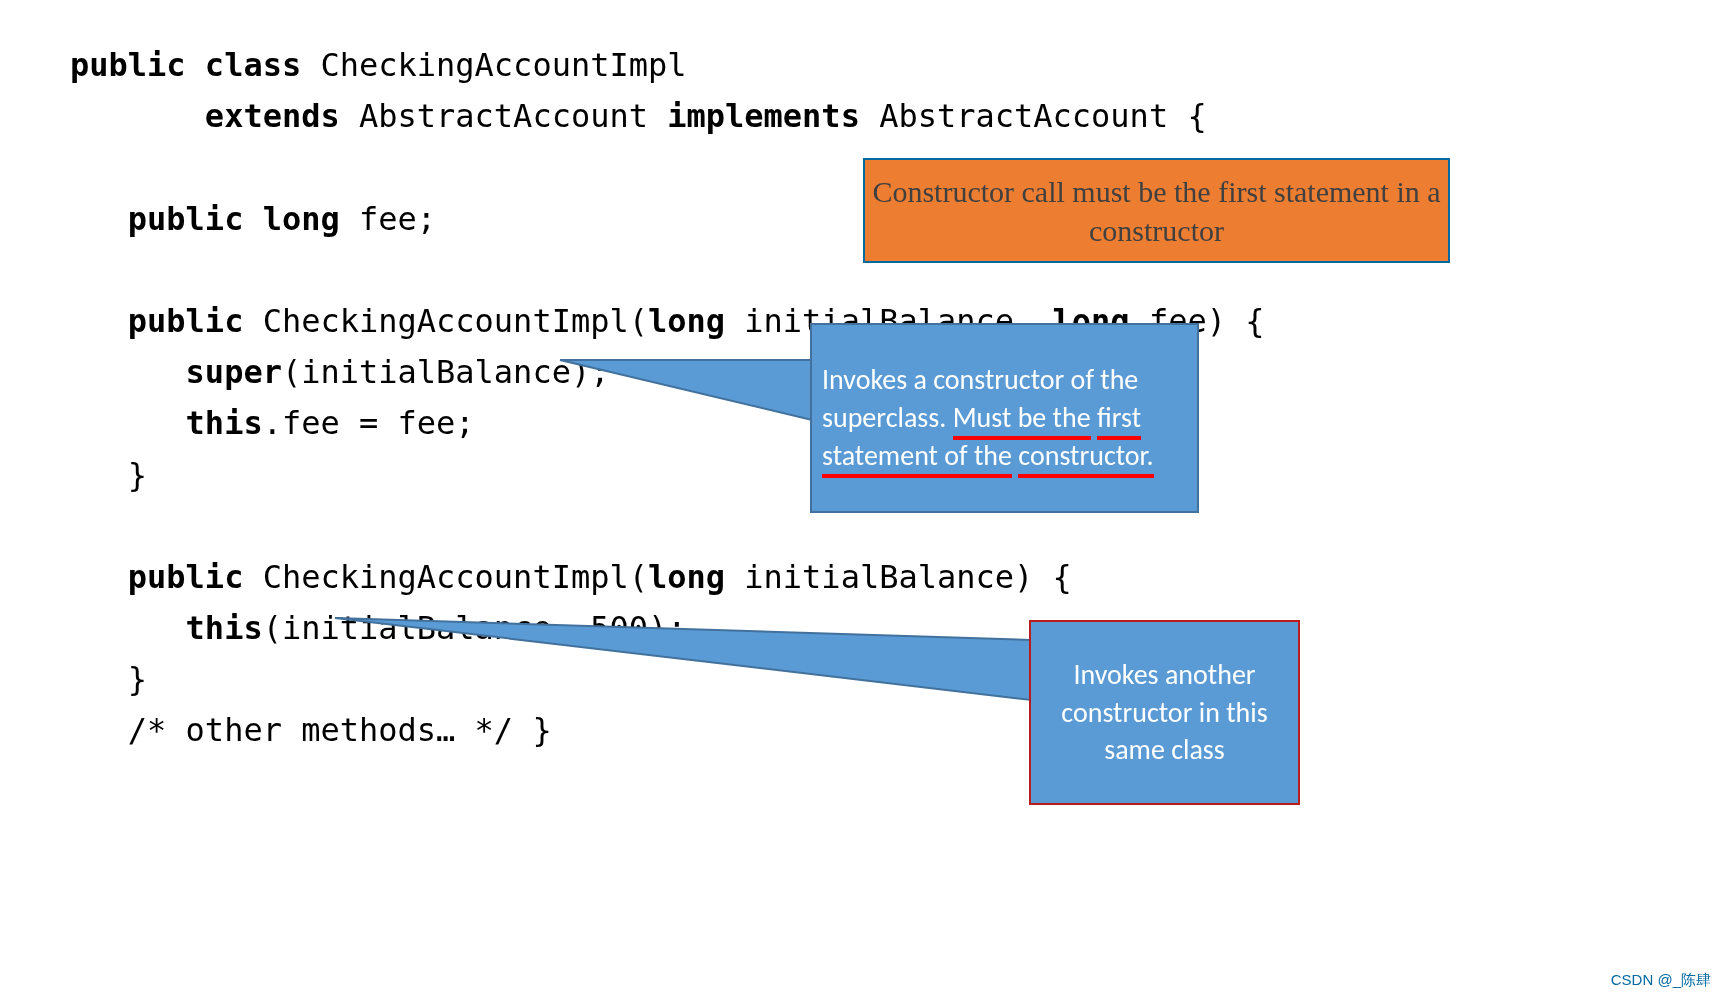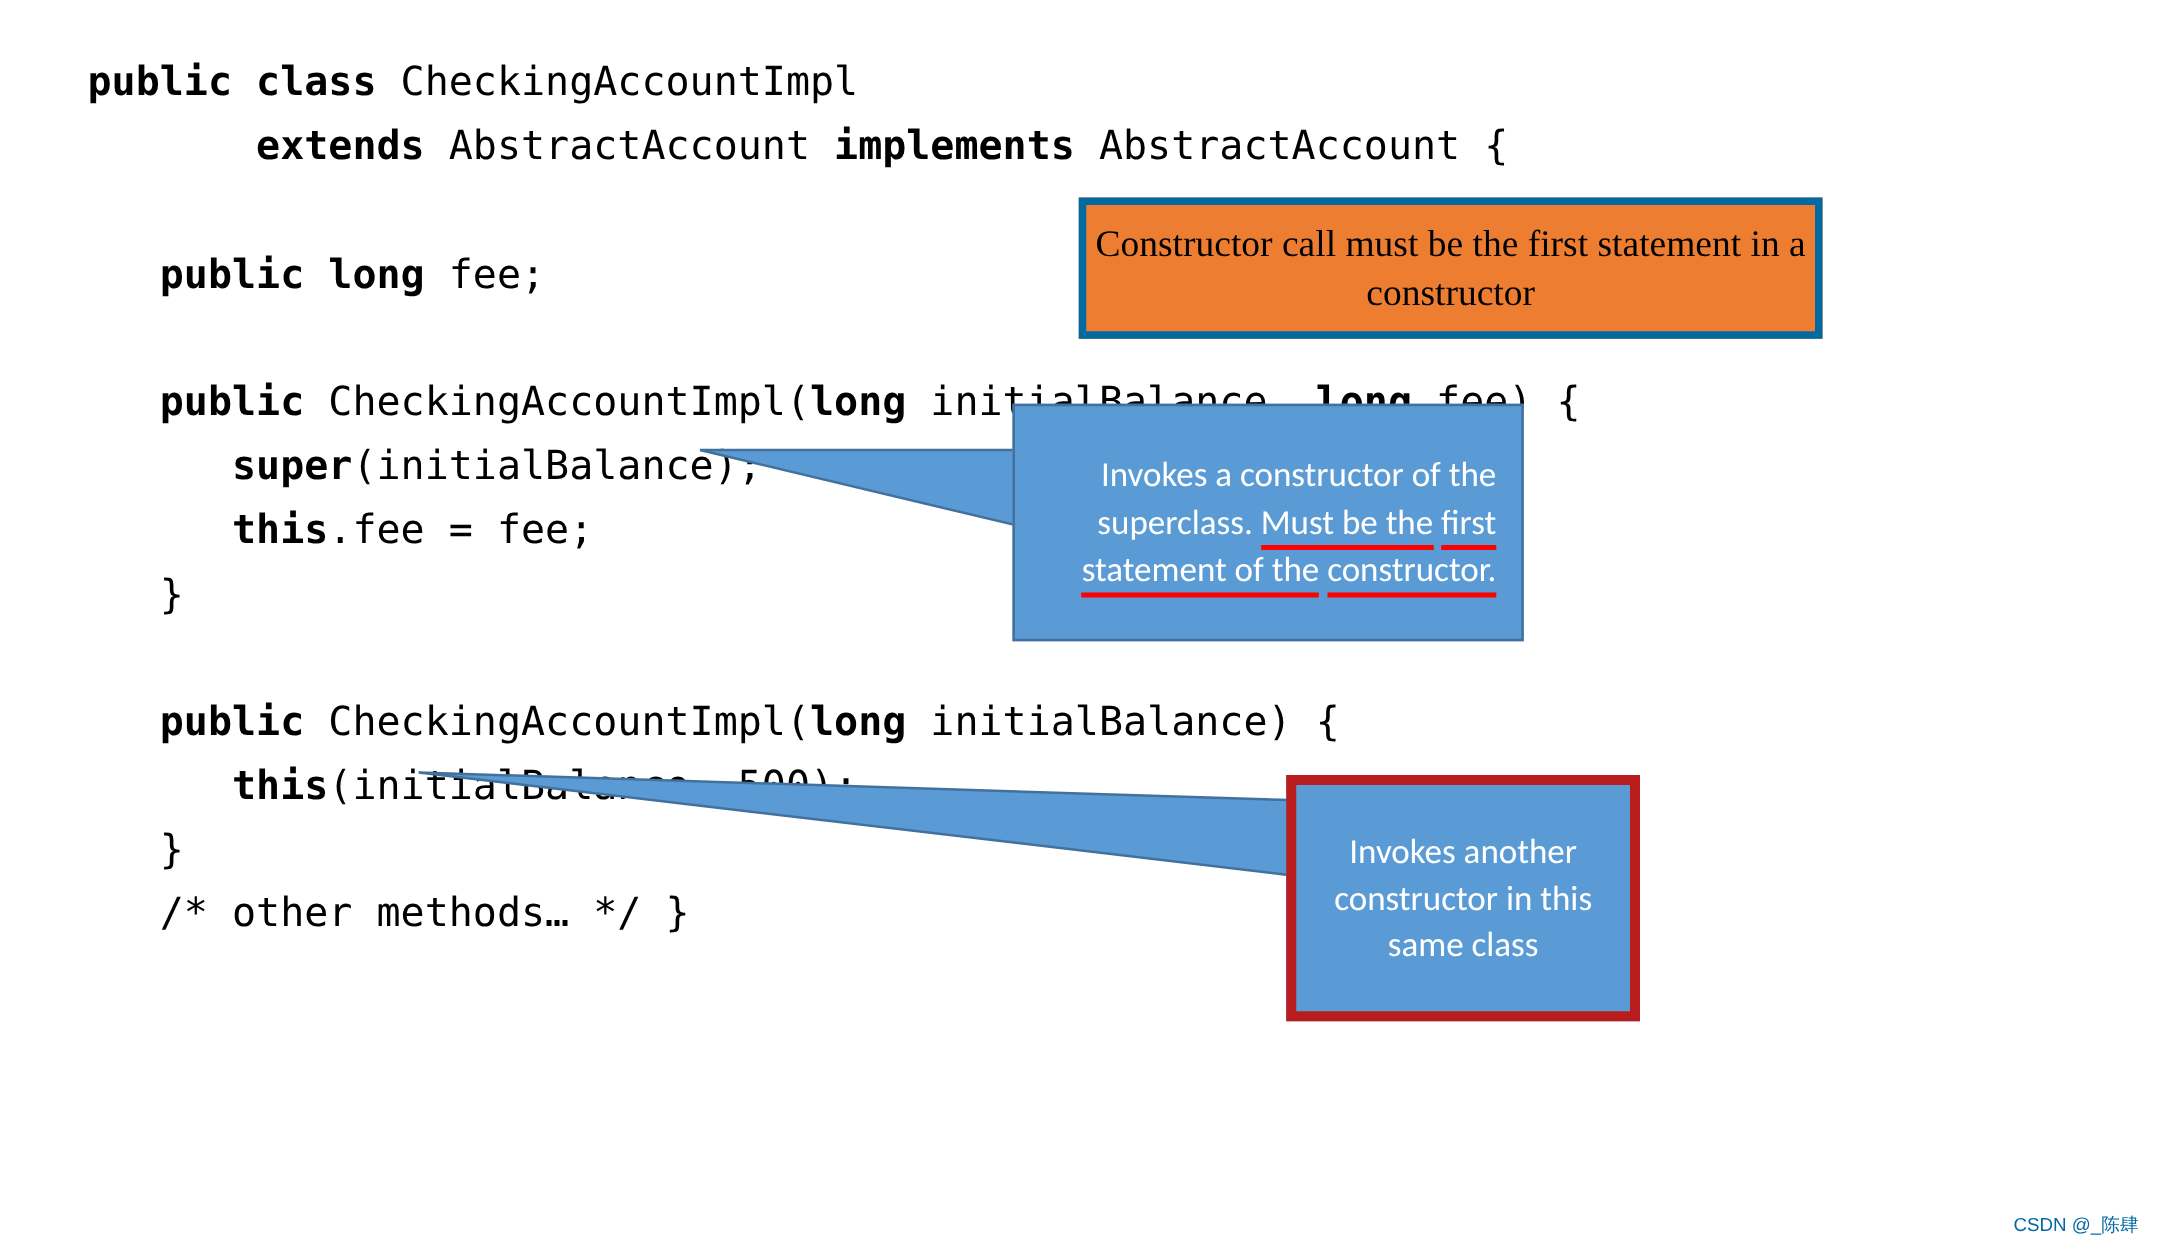--- a/index.html
+++ b/index.html
@@ -1,29 +1,29 @@
 <!DOCTYPE html>
 <html><head>
 <meta charset="utf-8">
 <style>
   html,body{margin:0;padding:0;width:1729px;height:1000px;background:#fff;font-family:Consolas,Menlo,monospace;position:relative}
   .code{position:absolute;left:70px;top:40px;font-size:32px;line-height:1.6;color:#000;white-space:pre}
   .kw{font-weight:700}
   .it{}
 
   
-  .box-orange{position:absolute;left:863px;top:158px;width:575px;height:93px;background:#ED7D31;border:6px solid #0369a1;color:#000000;display:flex;align-items:center;justify-content:center;text-align:center;font-family:Georgia,serif;font-size:30px;line-height:1.3;padding:4px}
+  .box-orange{position:absolute;left:863px;top:158px;width:575px;height:93px;background:#ED7D31;border:2px solid #0369a1;color:#404040;display:flex;align-items:center;justify-content:center;text-align:center;font-family:Georgia,serif;font-size:30px;line-height:1.3;padding:4px}
 
   
-  .box-blue1{position:absolute;left:810px;top:323px;width:365px;height:170px;background:#5B9BD5;border:2px solid #41719C;color:#fff;display:flex;align-items:center;justify-content:center;text-align:right;font-family:Calibri,Arial,sans-serif;font-size:28px;line-height:1.35;padding:8px 20px}
+  .box-blue1{position:absolute;left:810px;top:323px;width:365px;height:170px;background:#5B9BD5;border:2px solid #41719C;color:#fff;display:flex;align-items:center;justify-content:center;text-align:left;font-family:Calibri,Arial,sans-serif;font-size:28px;line-height:1.35;padding:8px 10px}
   .ul-red{border-bottom:4px solid #FF0000;padding-bottom:1px}
   .tail1{position:absolute;left:0;top:0;width:100%;height:100%;pointer-events:none}
 
   
-  .box-blue2{position:absolute;left:1029px;top:620px;width:247px;height:165px;background:#5B9BD5;border:8px solid #b91c1c;color:#fff;display:flex;align-items:center;justify-content:center;text-align:center;font-family:Calibri,Arial,sans-serif;font-size:28px;line-height:1.35;padding:8px 10px}
+  .box-blue2{position:absolute;left:1029px;top:620px;width:247px;height:165px;background:#5B9BD5;border:2px solid #b91c1c;color:#fff;display:flex;align-items:center;justify-content:center;text-align:center;font-family:Calibri,Arial,sans-serif;font-size:28px;line-height:1.35;padding:8px 10px}
 
   .credit{position:absolute;right:18px;bottom:10px;font-family:Arial,sans-serif;font-size:15px;color:#0369a1}
 </style>
 </head>
 <body>
 
 <div class="code"><span class="kw">public class</span><span> CheckingAccountImpl</span>
 <span>       </span><span class="kw">extends</span><span> AbstractAccount </span><span class="kw">implements</span><span> AbstractAccount {</span>
 <span></span>
 <span>   </span><span class="kw">public long</span><span> fee;</span>

